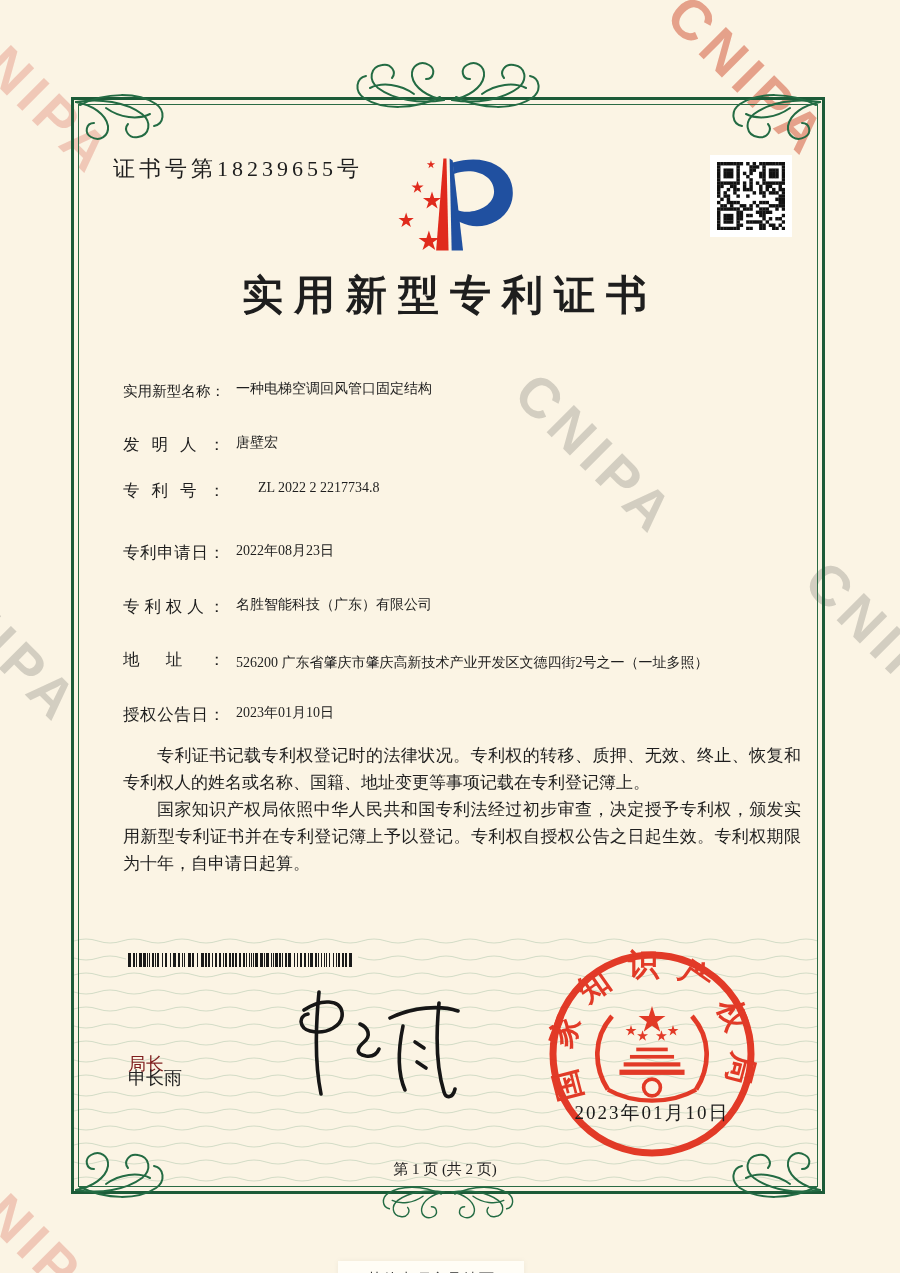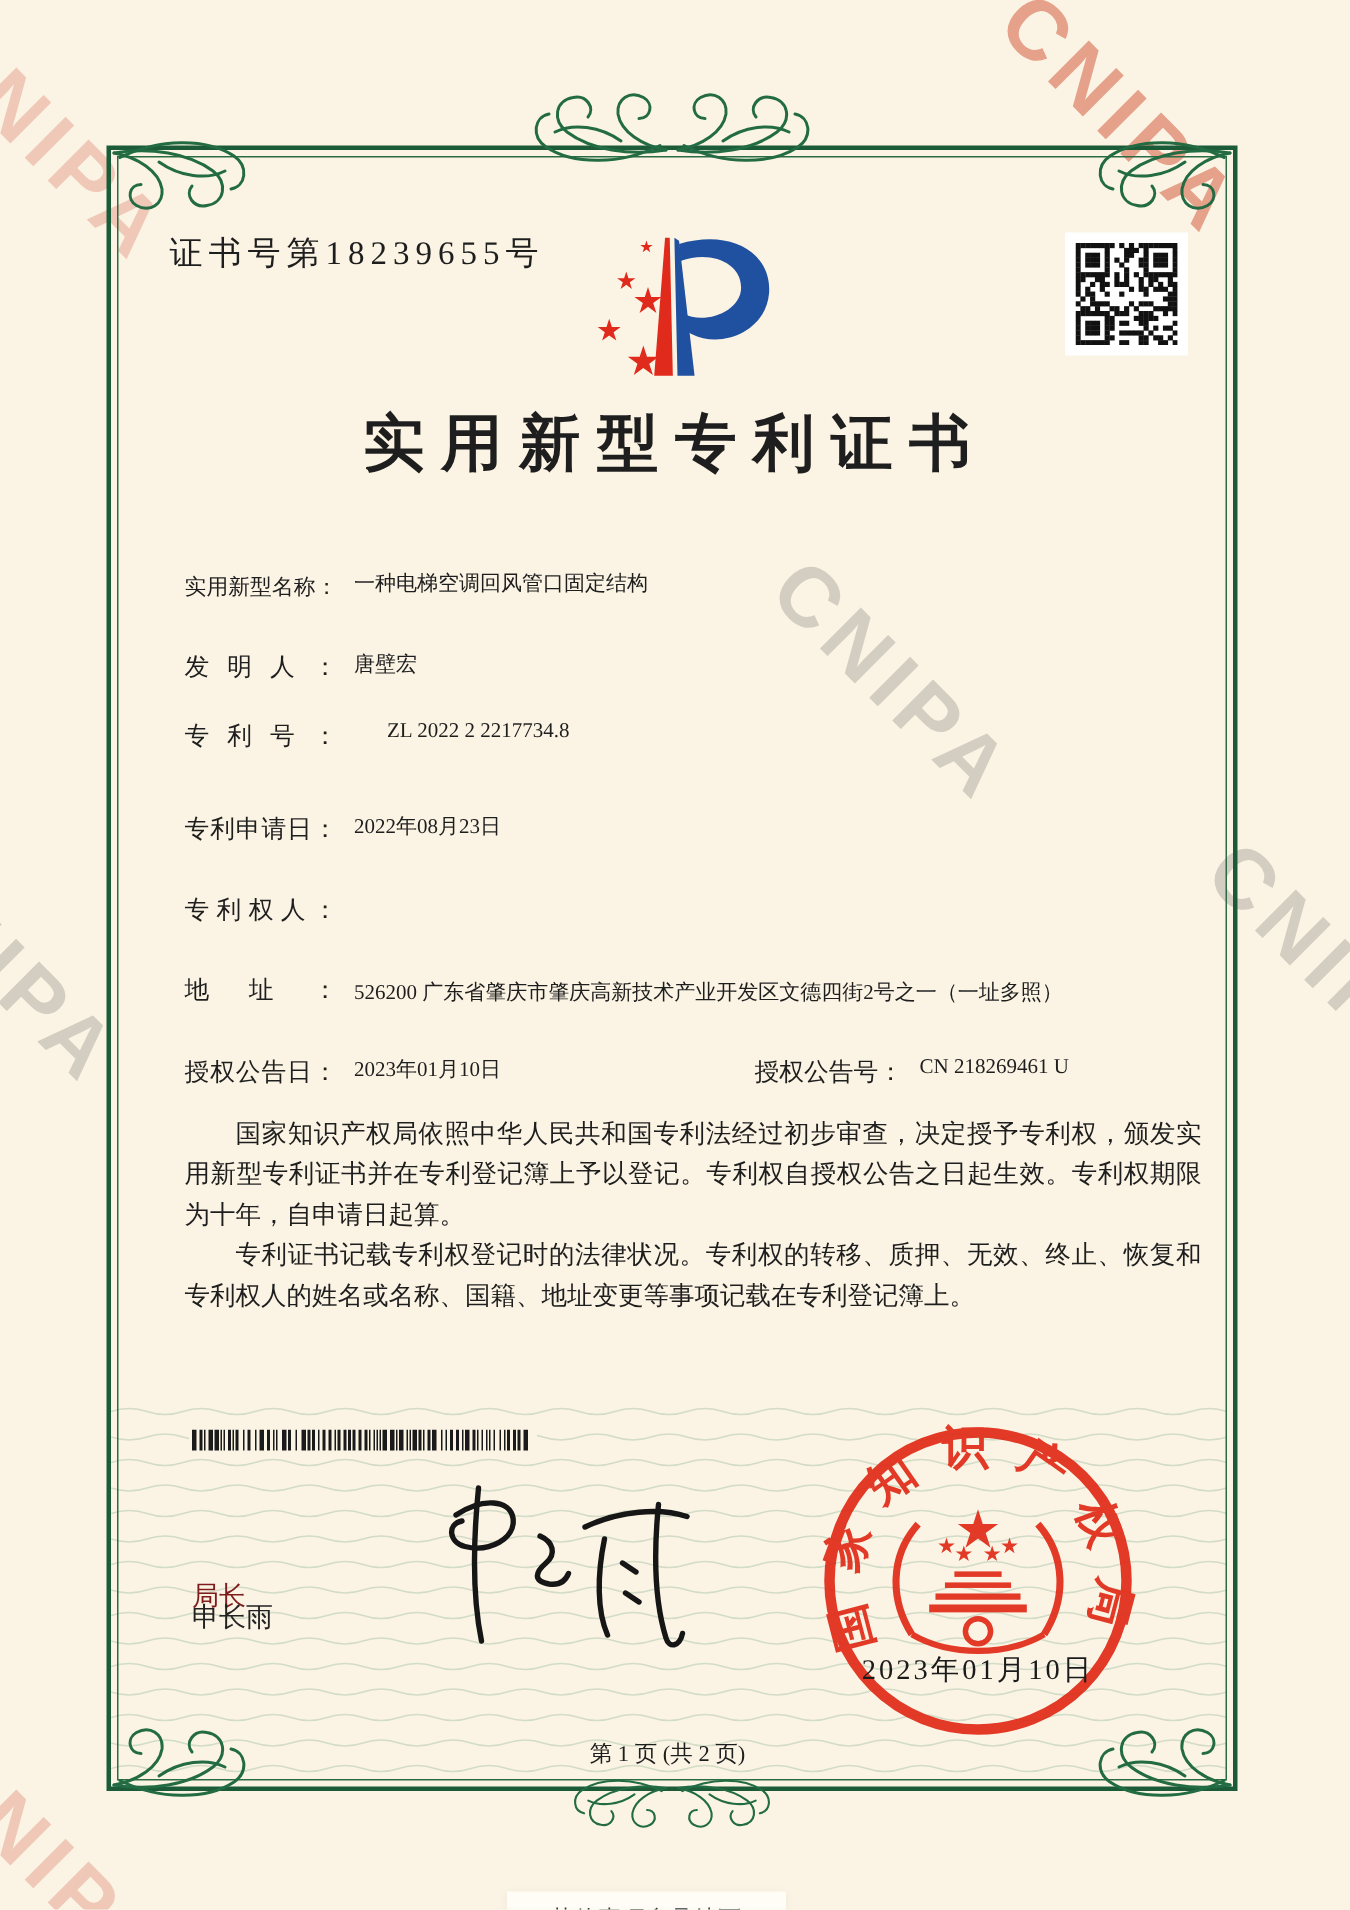--- a/index.html
+++ b/index.html
@@ -365,37 +365,34 @@
 <div class="field-row z3" style="top:480px;gap:22px;">
   <span class="field-label">专利号：</span>
   <span class="field-value mono-val">ZL 2022 2 2217734.8</span>
 </div>
 <div class="field-row z3" style="top:542px;">
   <span class="field-label">专利申请日：</span>
   <span class="field-value">2022年08月23日</span>
 </div>
 <div class="field-row z3" style="top:596px;">
   <span class="field-label">专利权人：</span>
+  <span class="field-value">名胜智能科技（广东）有限公司</span>
 </div>
 <div class="field-row z3" style="top:649px;">
   <span class="field-label">地址：</span>
   <span class="field-value wide">526200 广东省肇庆市肇庆高新技术产业开发区文德四街2号之一（一址多照）</span>
 </div>
 <div class="field-row z3" style="top:704px;width:680px;">
   <span class="field-label">授权公告日：</span>
   <span class="field-value">2023年01月10日</span>
-  <span class="pair2">
-    <span class="field-label">授权公告号：</span>
-    <span class="field-value mono-val">CN 218269461 U</span>
-  </span>
 </div>
 
 <div class="abs paras z3">
+  <p>专利证书记载专利权登记时的法律状况。专利权的转移、质押、无效、终止、恢复和专利权人的姓名或名称、国籍、地址变更等事项记载在专利登记簿上。</p>
   <p>国家知识产权局依照中华人民共和国专利法经过初步审查，决定授予专利权，颁发实用新型专利证书并在专利登记簿上予以登记。专利权自授权公告之日起生效。专利权期限为十年，自申请日起算。</p>
-  <p>专利证书记载专利权登记时的法律状况。专利权的转移、质押、无效、终止、恢复和专利权人的姓名或名称、国籍、地址变更等事项记载在专利登记簿上。</p>
 </div>
 
 <svg id="barcode" class="abs z3" style="left:126px;top:953px;" width="232" height="15">
     <rect x="0" y="0" width="232" height="15" fill="#fbf4e4"></rect>
     <rect x="2" y="0" width="3" height="14" fill="#1a1a1a"></rect>
     <rect x="7" y="0" width="2" height="14" fill="#1a1a1a"></rect>
     <rect x="10" y="0" width="1" height="14" fill="#1a1a1a"></rect>
     <rect x="13" y="0" width="3" height="14" fill="#1a1a1a"></rect>
     <rect x="17" y="0" width="3" height="14" fill="#1a1a1a"></rect>
     <rect x="21" y="0" width="1" height="14" fill="#1a1a1a"></rect>

